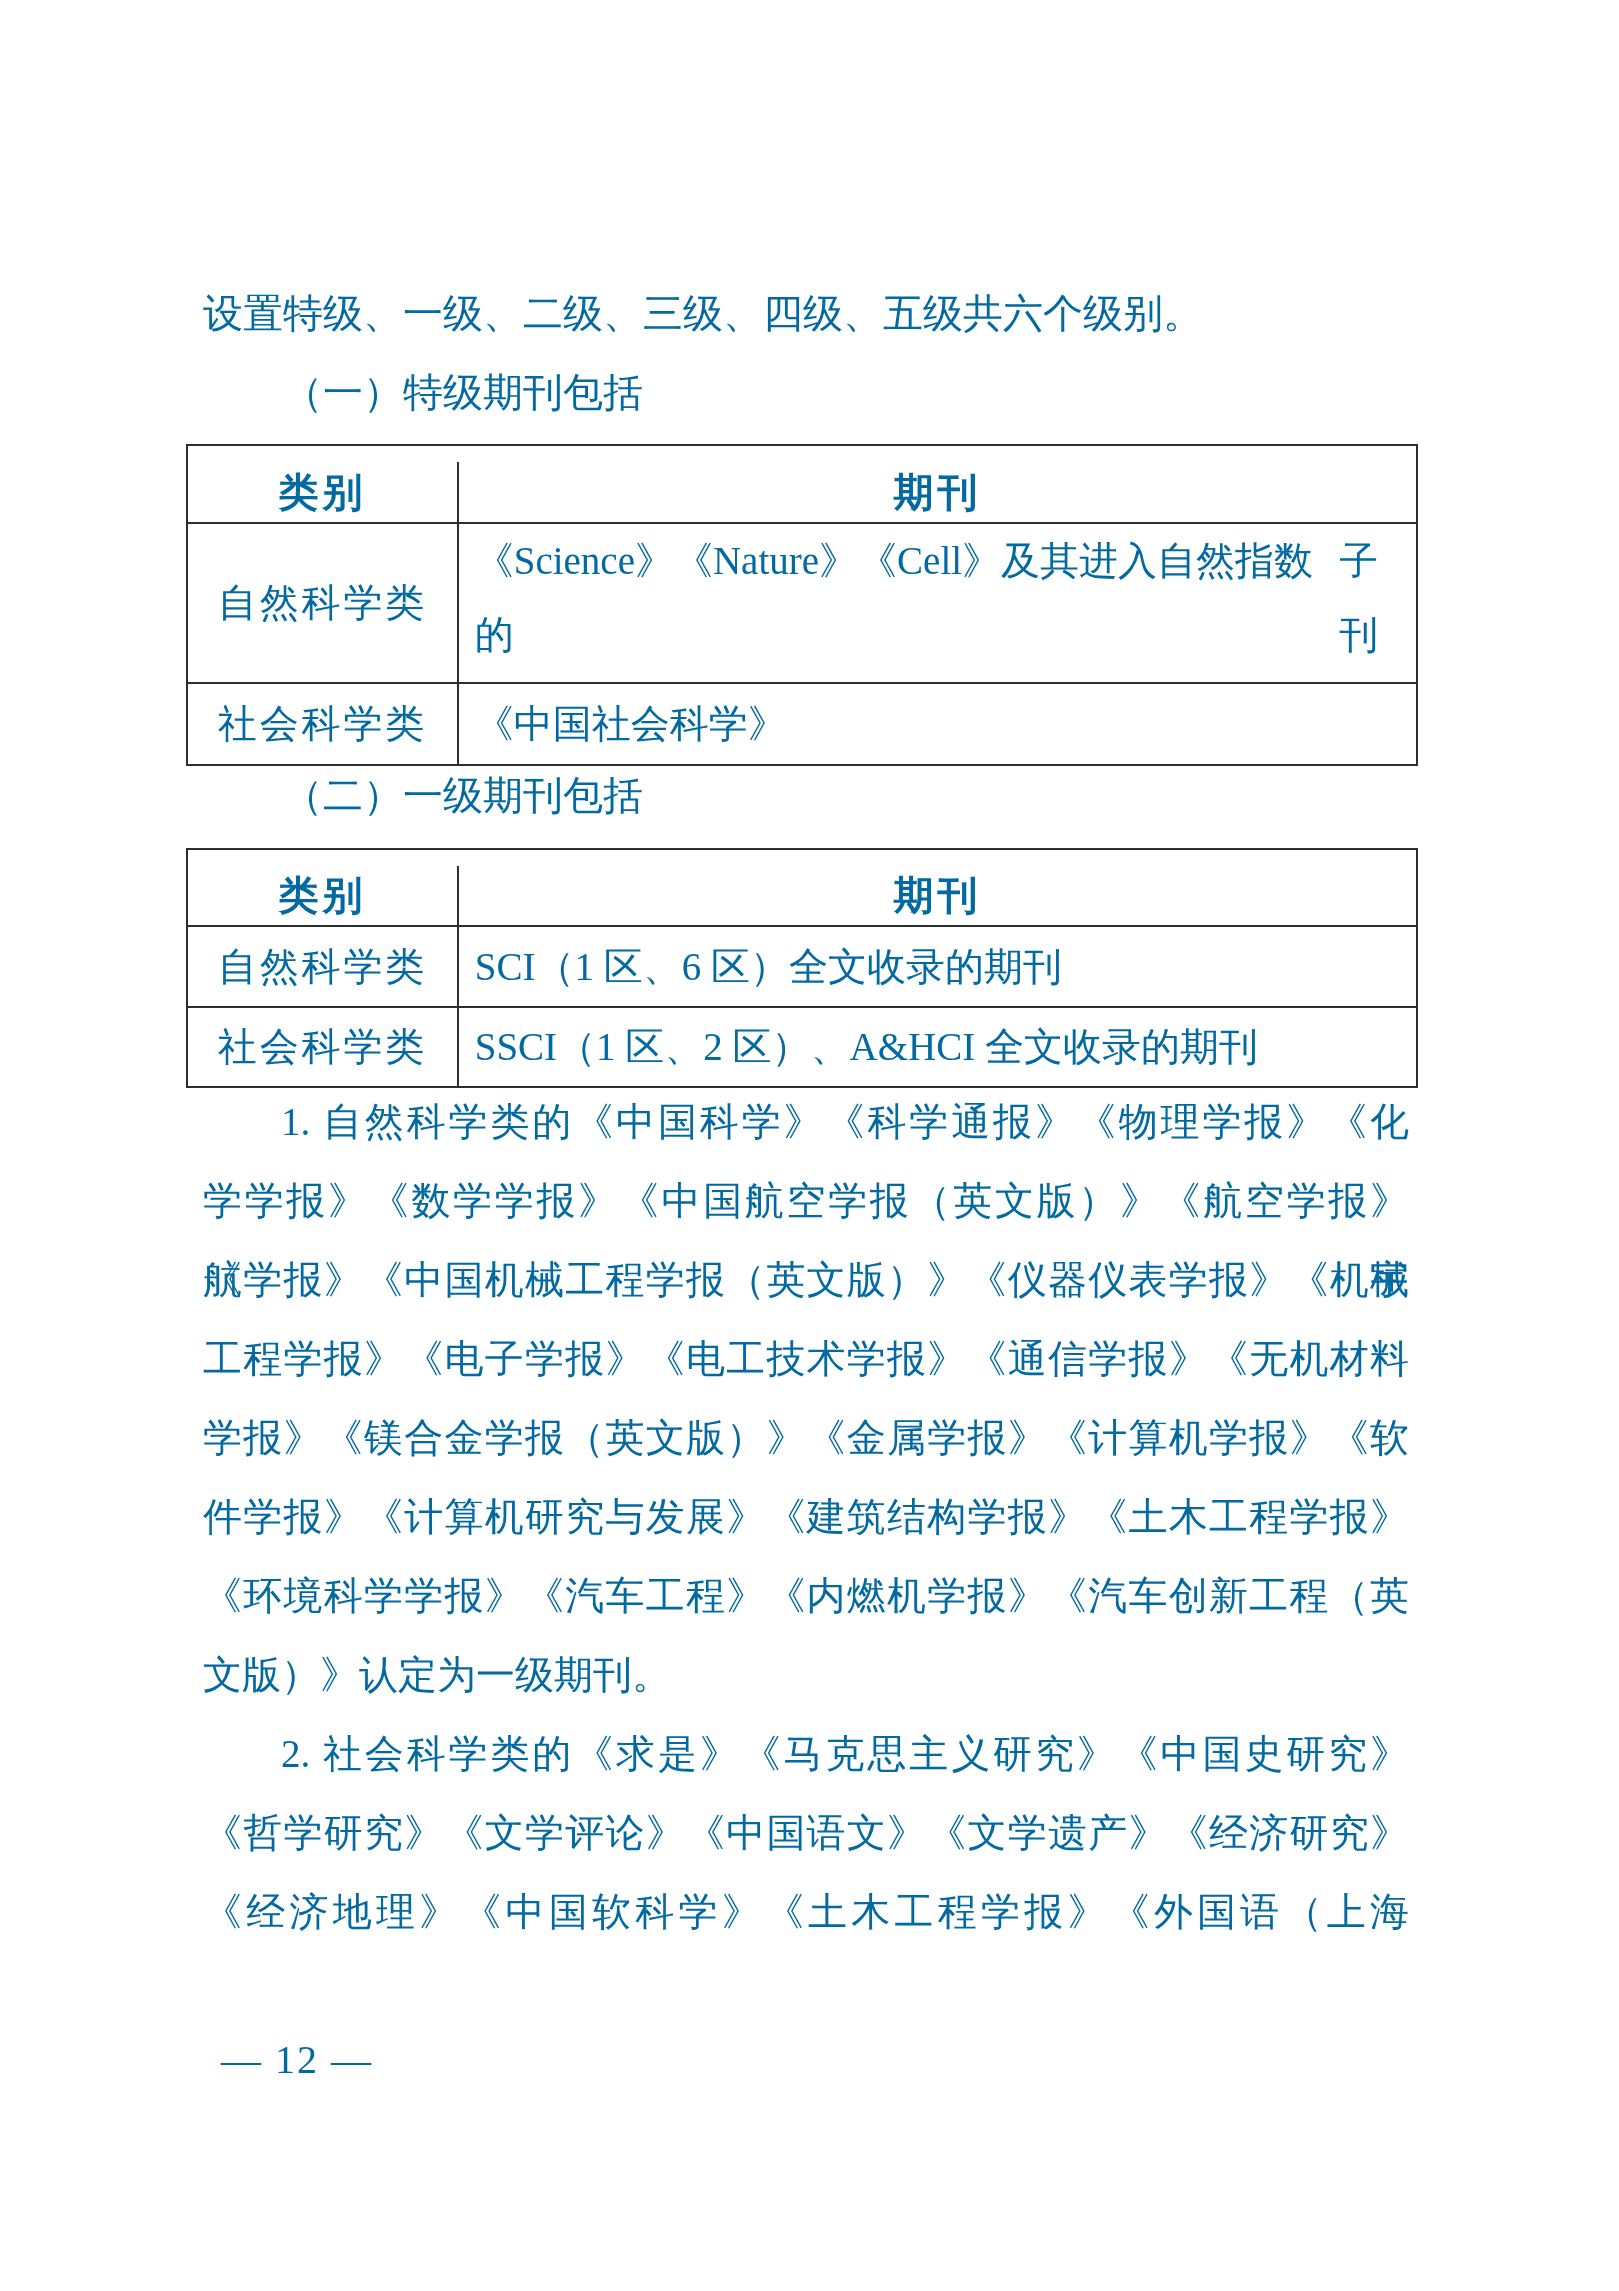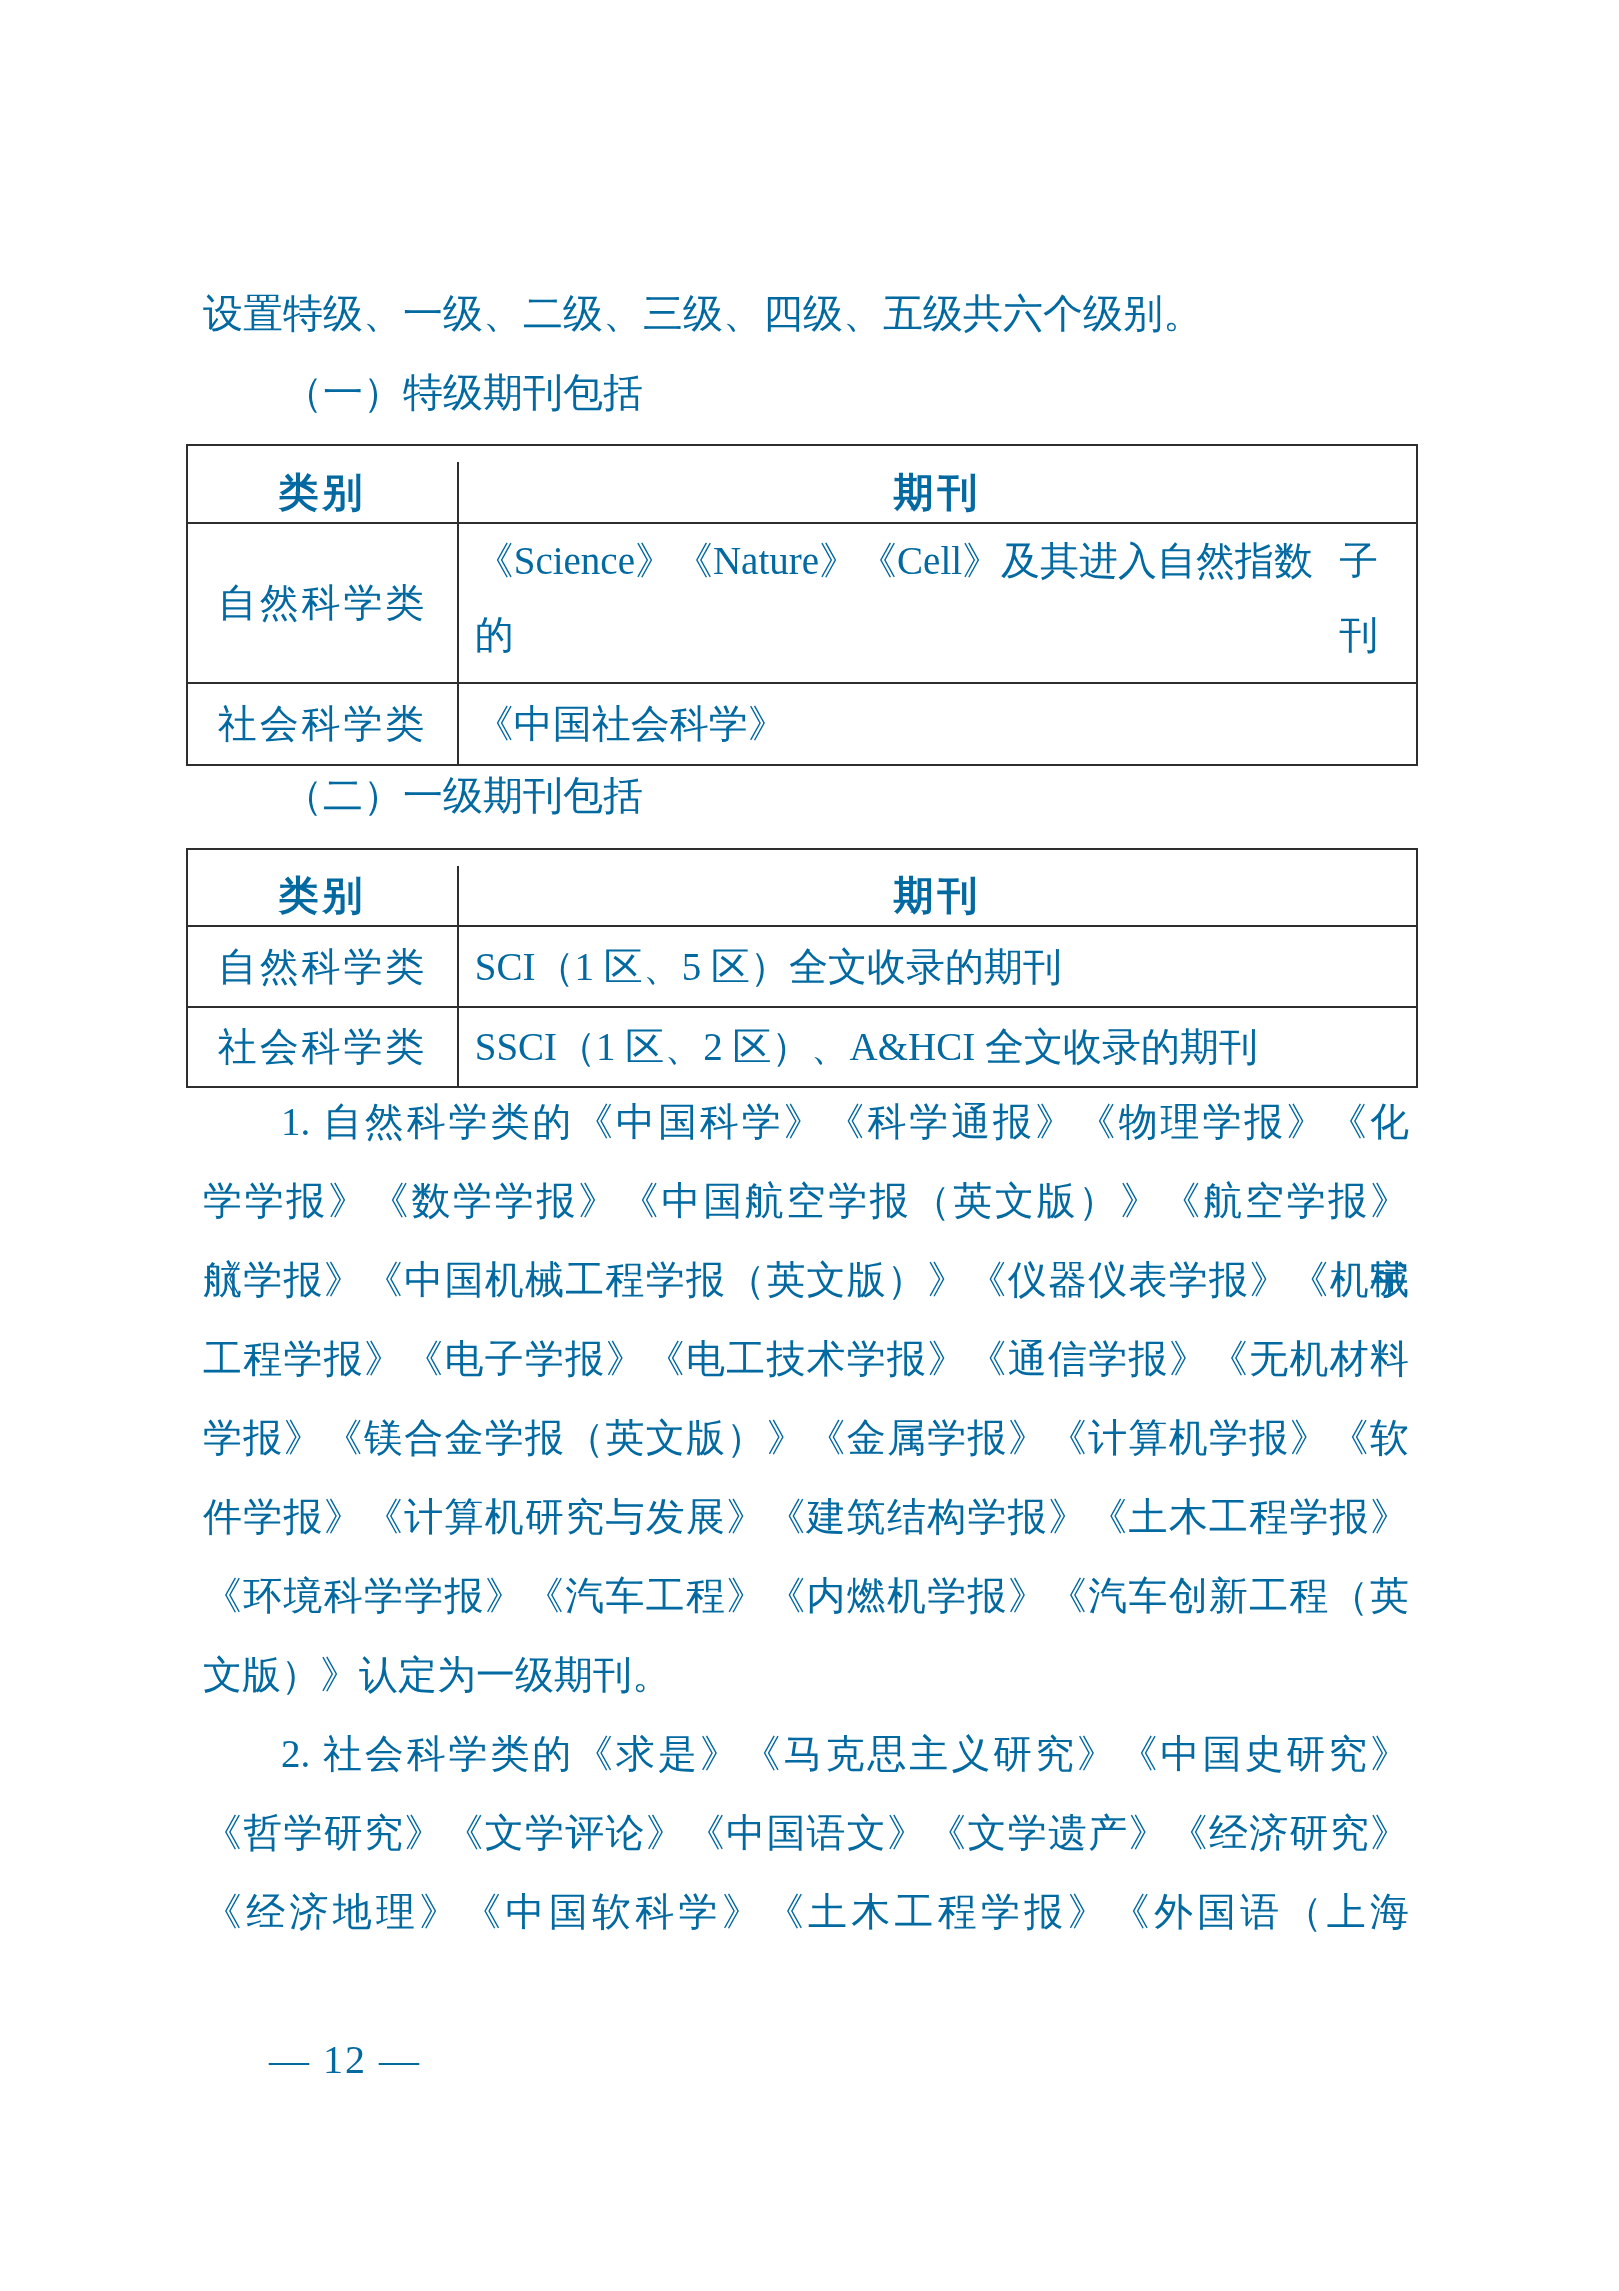--- a/index.html
+++ b/index.html
@@ -27,21 +27,21 @@
   .cell.jrn.two-line { flex-direction:row; align-items:flex-start;
                        justify-content:center; line-height:74px; }
   #table-special { top:444px; grid-template-rows:78px 160px 80px; }
   #table-level1  { top:848px; grid-template-rows:77px 81px 78px; }
   
   .body-lines { position:absolute; left:203px; top:1082px; width:1206px; }
   .bline { height:79px; line-height:79px; font-size:39px; }
   .just { text-align:justify; text-align-last:justify; }
   .indent2 { text-indent:78px; }
   .footer { position:absolute; left:221px; top:2032px; height:55px;
-            line-height:55px; font-size:40px; letter-spacing:2px;margin-left:48px; }
+            line-height:55px; font-size:40px; letter-spacing:2px; }
 </style>
 </head>
 <body>
 
 <div class="page">
 
   <div class="absline" style="top:275px;">设置特级、一级、二级、三级、四级、五级共六个级别。</div>
 
   <div class="absline heading" style="top:354px;">（一）特级期刊包括</div>
 
@@ -59,21 +59,21 @@
     <div class="cell jrn last-col last-row">《中国社会科学》</div>
   </div>
 
   <div class="absline heading" style="top:757px;">（二）一级期刊包括</div>
 
   <div class="doc-table" id="table-level1">
     <div class="cell hdr">类别</div>
     <div class="cell hdr last-col">期刊</div>
 
     <div class="cell cat">自然科学类</div>
-    <div class="cell jrn last-col">SCI（1 区、5 区）全文收录的期刊</div>
+    <div class="cell jrn last-col">SCI（1 区、6 区）全文收录的期刊</div>
 
     <div class="cell cat last-row">社会科学类</div>
     <div class="cell jrn last-col last-row">SSCI（1 区、2 区）、A&amp;HCI 全文收录的期刊</div>
   </div>
 
   <div class="body-lines">
     <div class="bline just indent2">1. 自然科学类的《中国科学》《科学通报》《物理学报》《化</div>
     <div class="bline just">学学报》《数学学报》《中国航空学报（英文版）》《航空学报》《宇</div>
     <div class="bline just">航学报》《中国机械工程学报（英文版）》《仪器仪表学报》《机械</div>
     <div class="bline just">工程学报》《电子学报》《电工技术学报》《通信学报》《无机材料</div>

